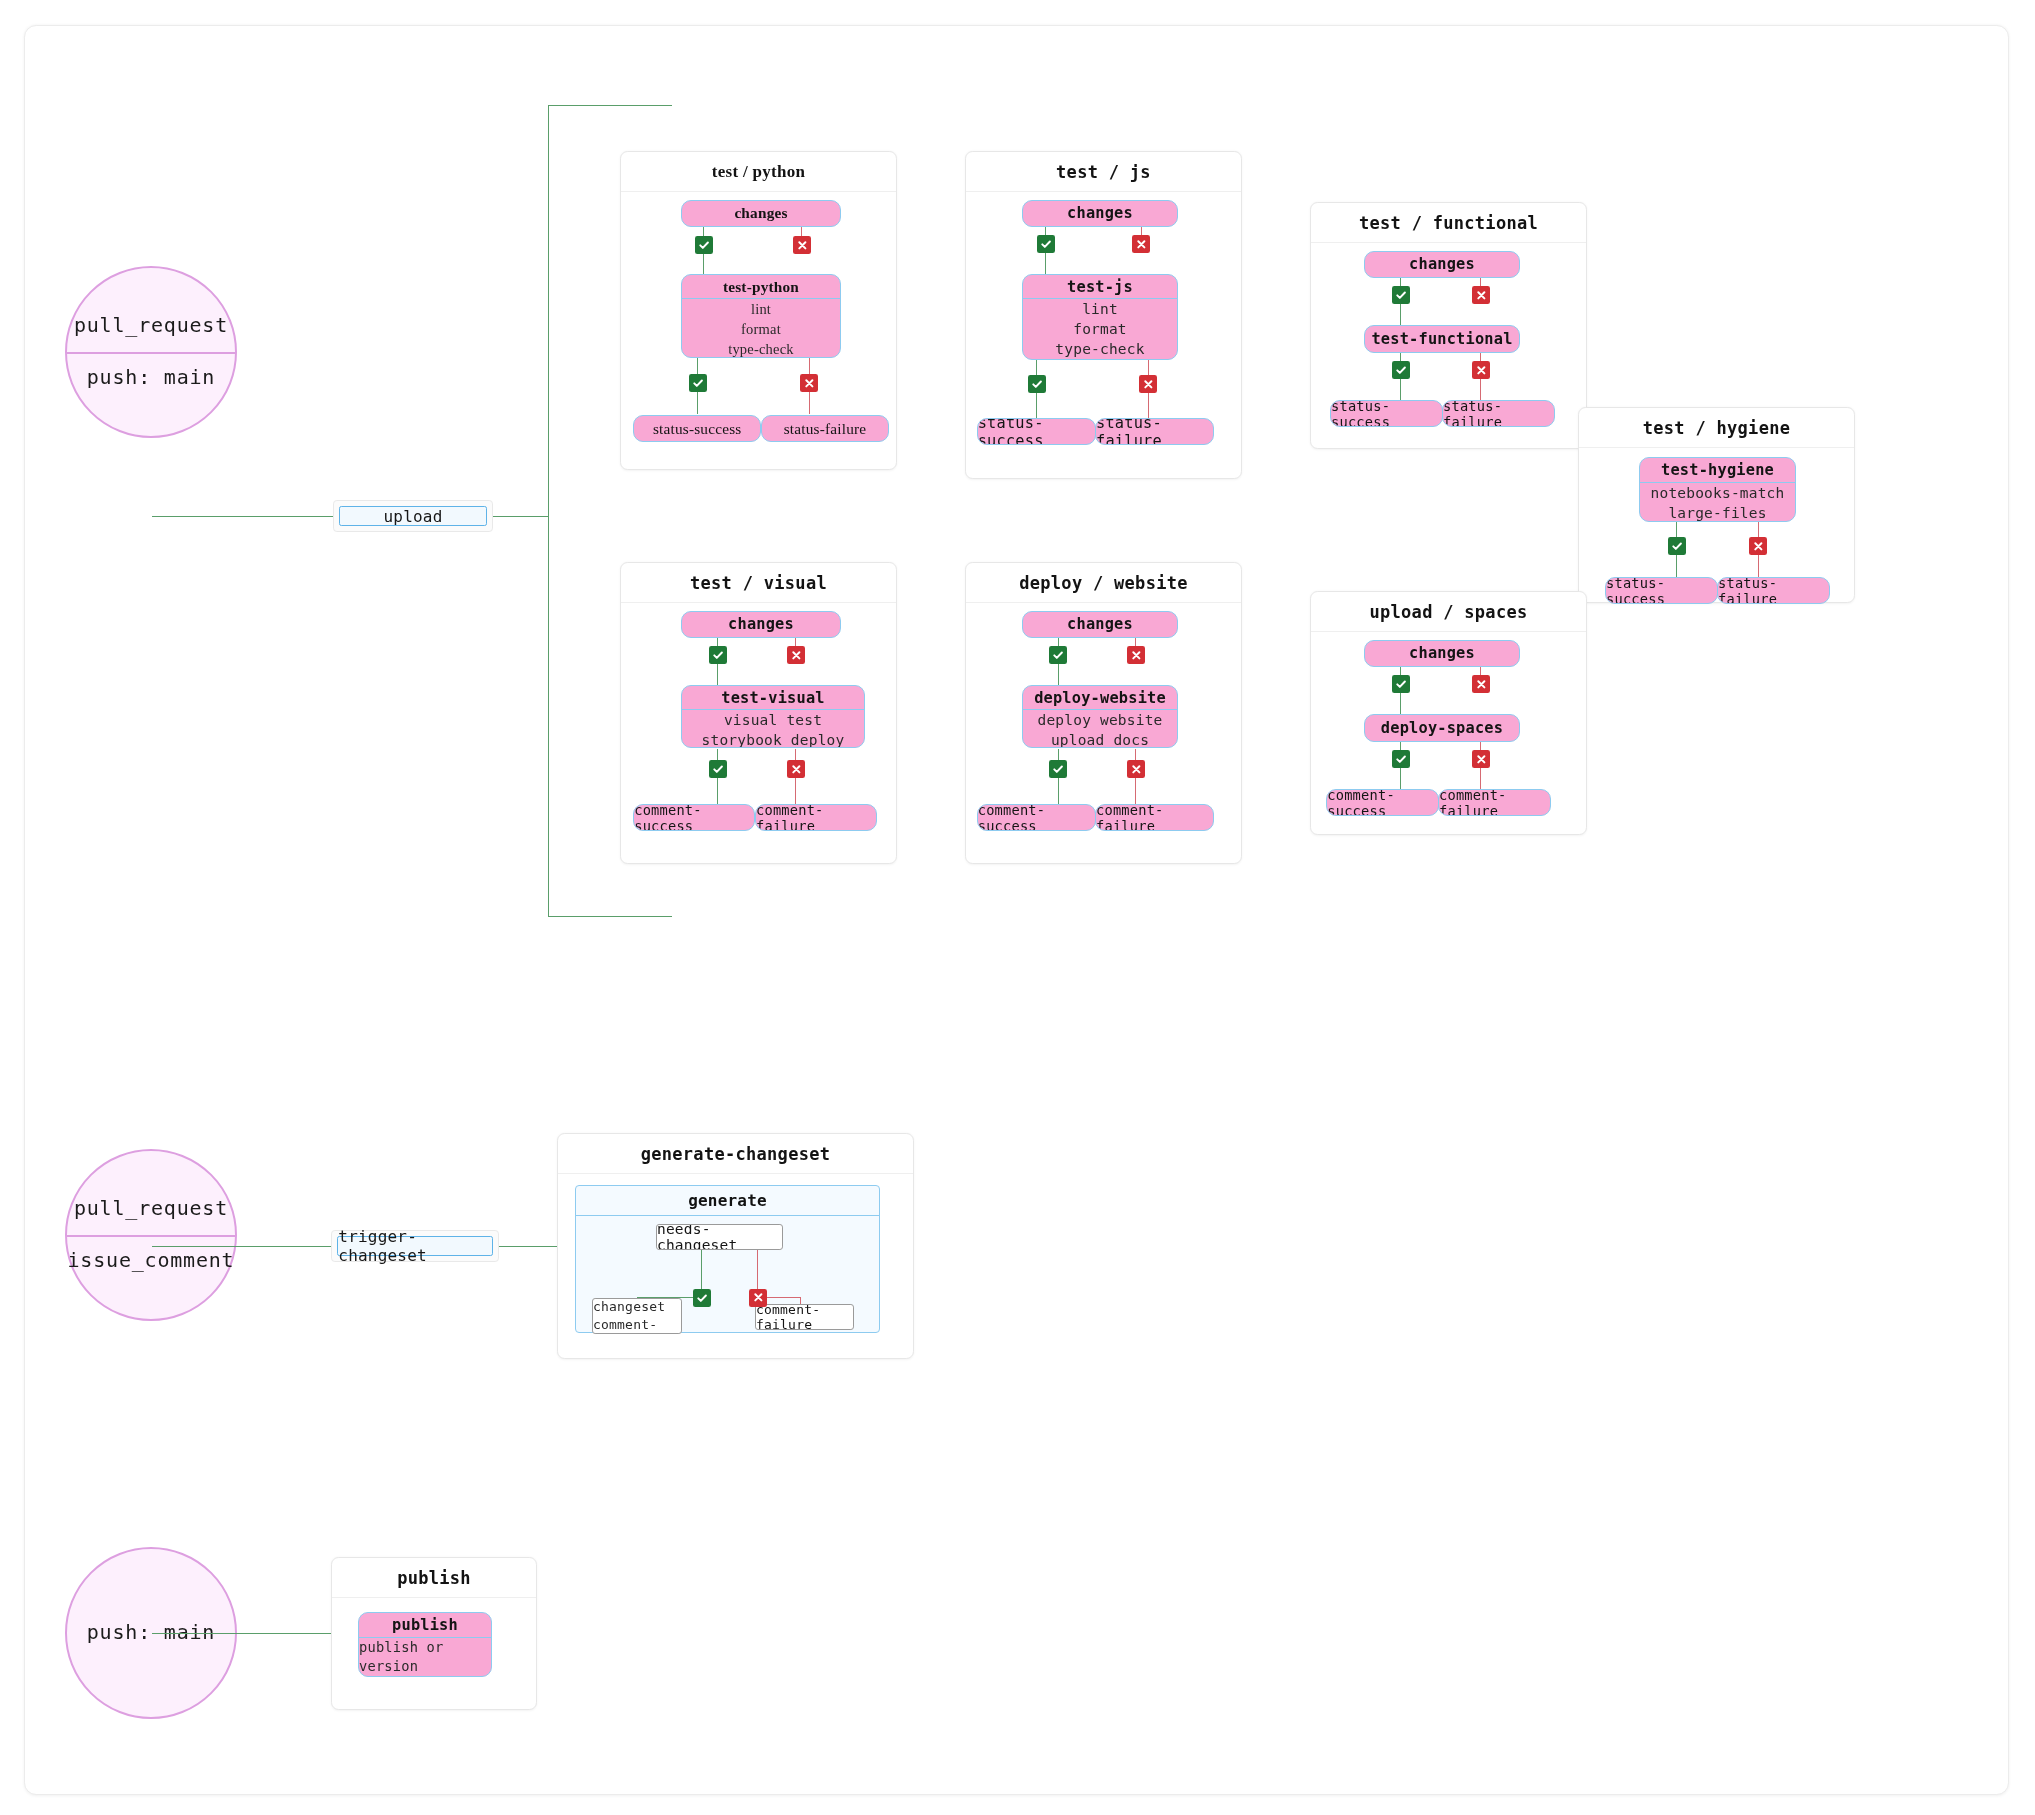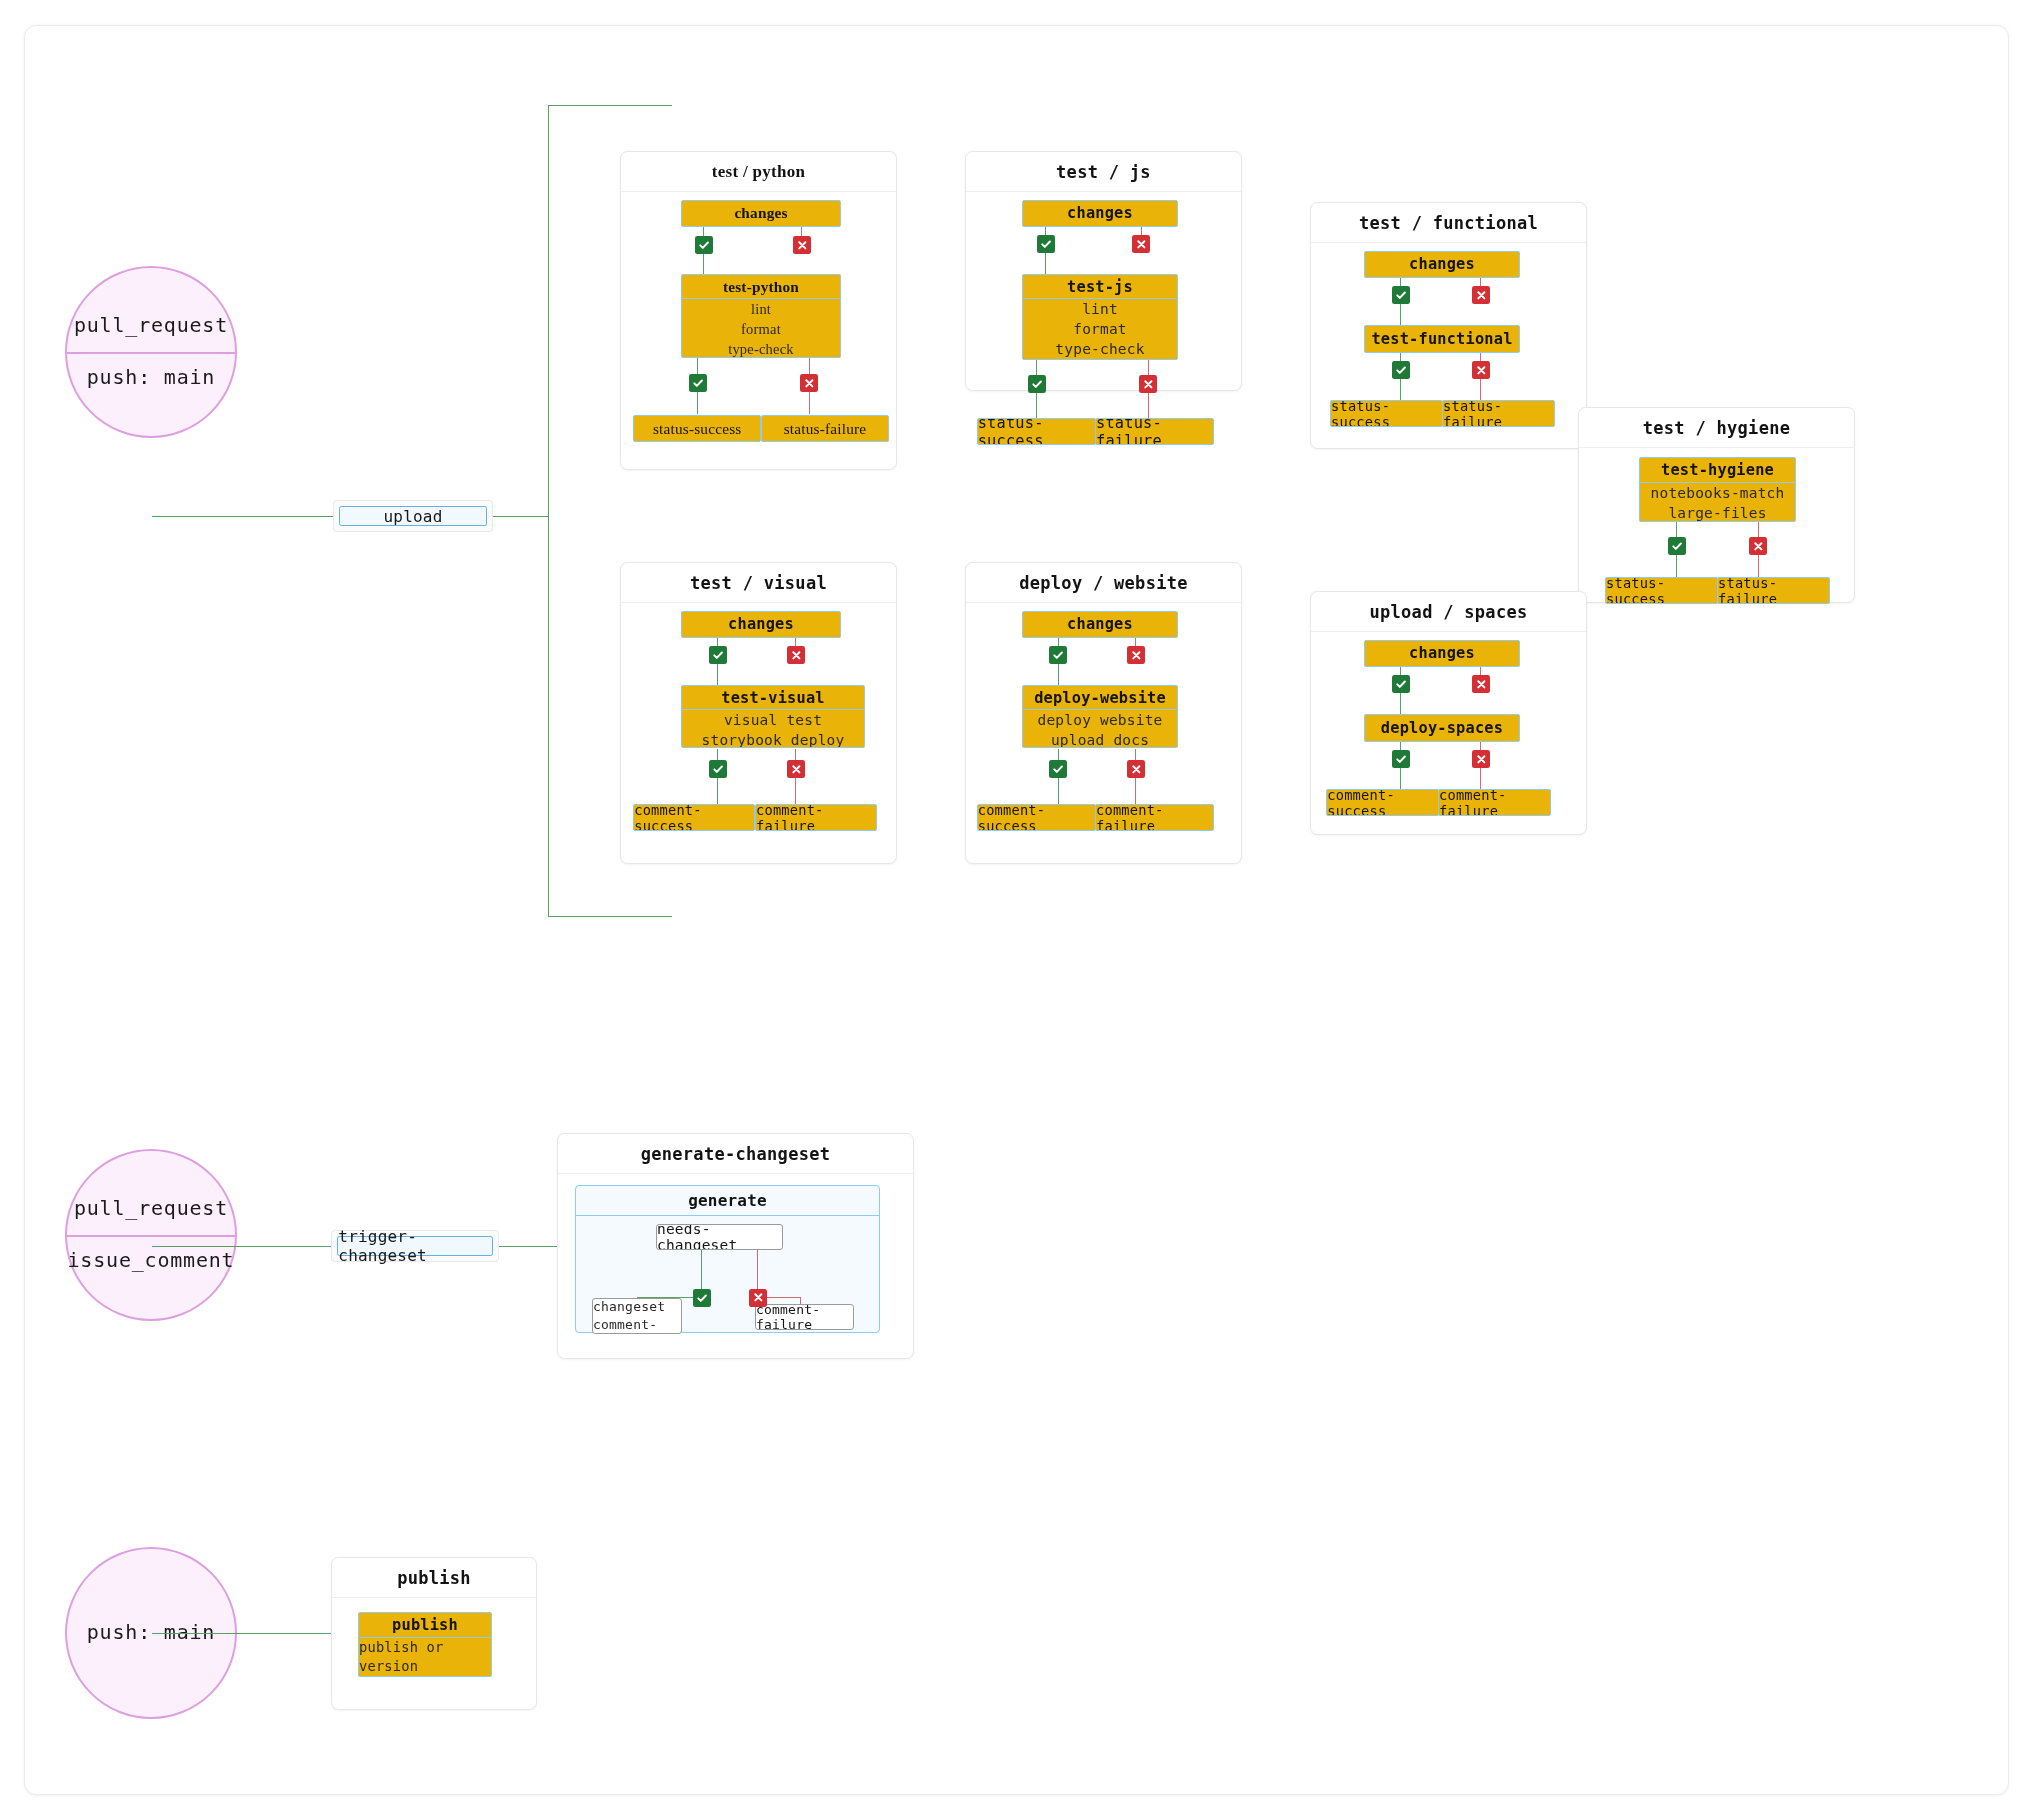--- a/index.html
+++ b/index.html
@@ -93,23 +93,23 @@
     font-weight: bold;
     color: #131313;
     border-bottom: 0.8px solid #efefef;
     letter-spacing: 0.3px;
   }
   .card-body { position: relative; }
 
   
   .node {
     position: absolute;
-    background: #eab308;
+    background: #f9a8d4;
     border: 1.1px solid #8dcbf0;
-    border-radius: 2px;
+    border-radius: 10px;
     display: flex;
     flex-direction: column;
     overflow: hidden;
   }
   .node-head {
     display: flex;
     align-items: center;
     justify-content: center;
     font-size: 15.3px;
     font-weight: bold;
@@ -245,21 +245,21 @@
 
       <div class="node" style="left:12.2px; top:223px; width:128px; height:27px;">
         <div class="node-head" style="height:100%; font-weight:normal;">status-success</div>
       </div>
       <div class="node" style="left:140px; top:223px; width:128px; height:27px;">
         <div class="node-head" style="height:100%; font-weight:normal;">status-failure</div>
       </div>
     </div>
   </div>
 
-  <div class="card" style="left:965px; top:151px; width:277px; height:240px;">
+  <div class="card" style="left:965px; top:151px; width:277px; height:328px;">
     <div class="card-title">test / js</div>
     <div class="card-body" style="height:295px;">
       <div class="node" style="left:56px; top:7.6px; width:156px; height:27.5px;">
         <div class="node-head" style="height:100%;">changes</div>
       </div>
       <div class="edge v grn" style="left:79px; top:35px; height:47px;"></div>
       <div class="edge v red" style="left:175px; top:35px; height:24.4px;"></div>
       <div class="badge ok" style="left:71px; top:43px;">
         <svg width="12.2" height="12.2" viewBox="0 0 16 16">
             <path d="M3 8.4 L6.3 11.6 L13 4.6" stroke="#fff" stroke-width="2.6" fill="none" stroke-linecap="round" stroke-linejoin="round"></path>

